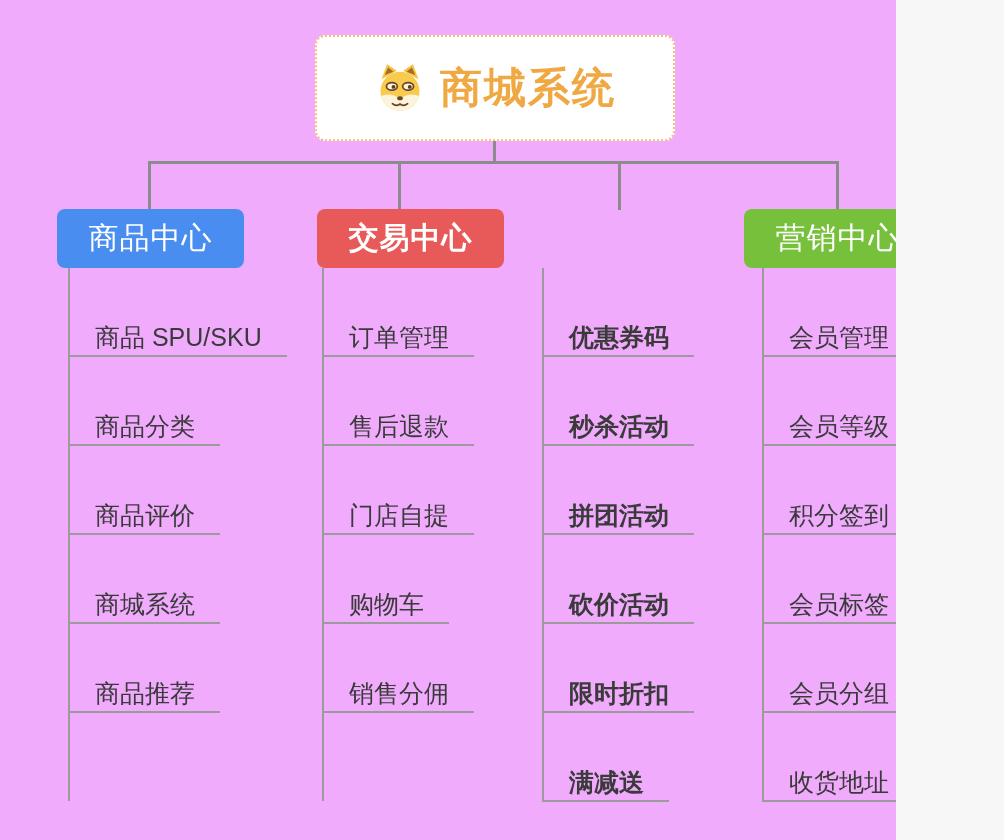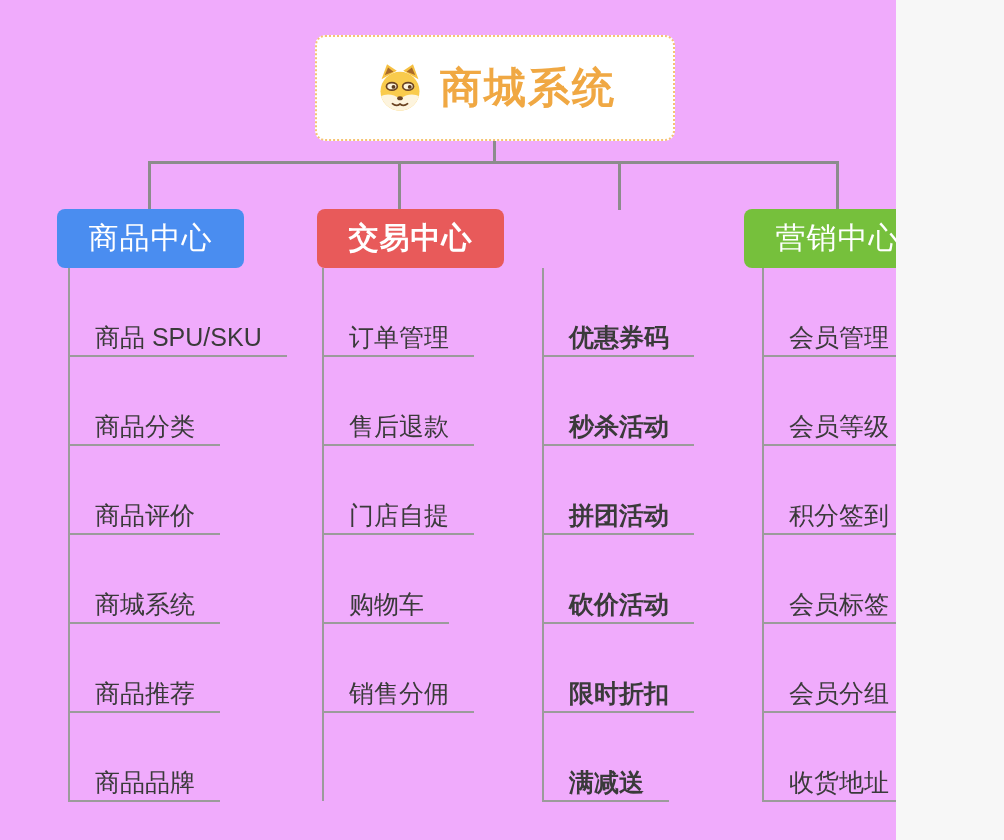--- a/index.html
+++ b/index.html
@@ -133,21 +133,20 @@
   <div class="branch-box branch-2" style="background-color: rgb(232, 90, 90);">交易中心</div>
   <div class="branch-box branch-4" style="background-color: rgb(118, 192, 60);">营销中心</div>
 
   <div class="column col-1">
     <div class="spine"></div>
     <div class="child-node">商品 SPU/SKU</div>
     <div class="child-node">商品分类</div>
     <div class="child-node">商品评价</div>
     <div class="child-node">商城系统</div>
     <div class="child-node">商品推荐</div>
-    <div class="child-node">商品品牌</div>
   </div>
 
   <div class="column col-2">
     <div class="spine"></div>
     <div class="child-node">订单管理</div>
     <div class="child-node">售后退款</div>
     <div class="child-node">门店自提</div>
     <div class="child-node">购物车</div>
     <div class="child-node">销售分佣</div>
   </div>

